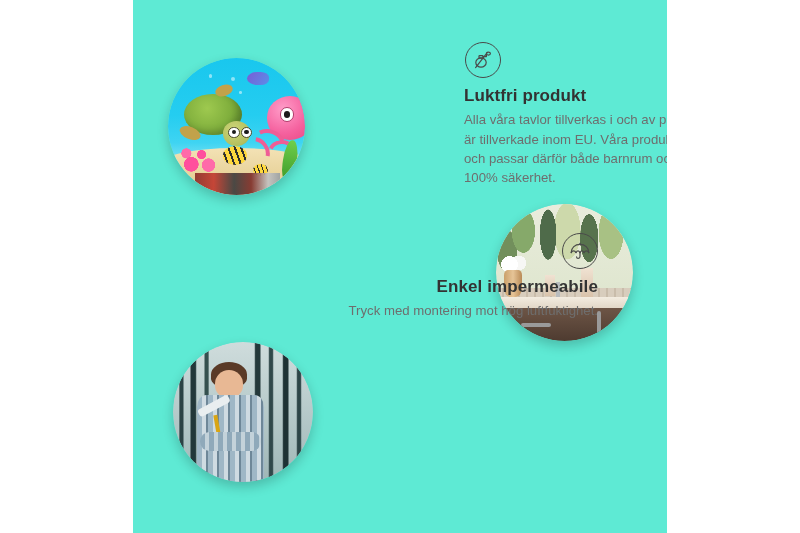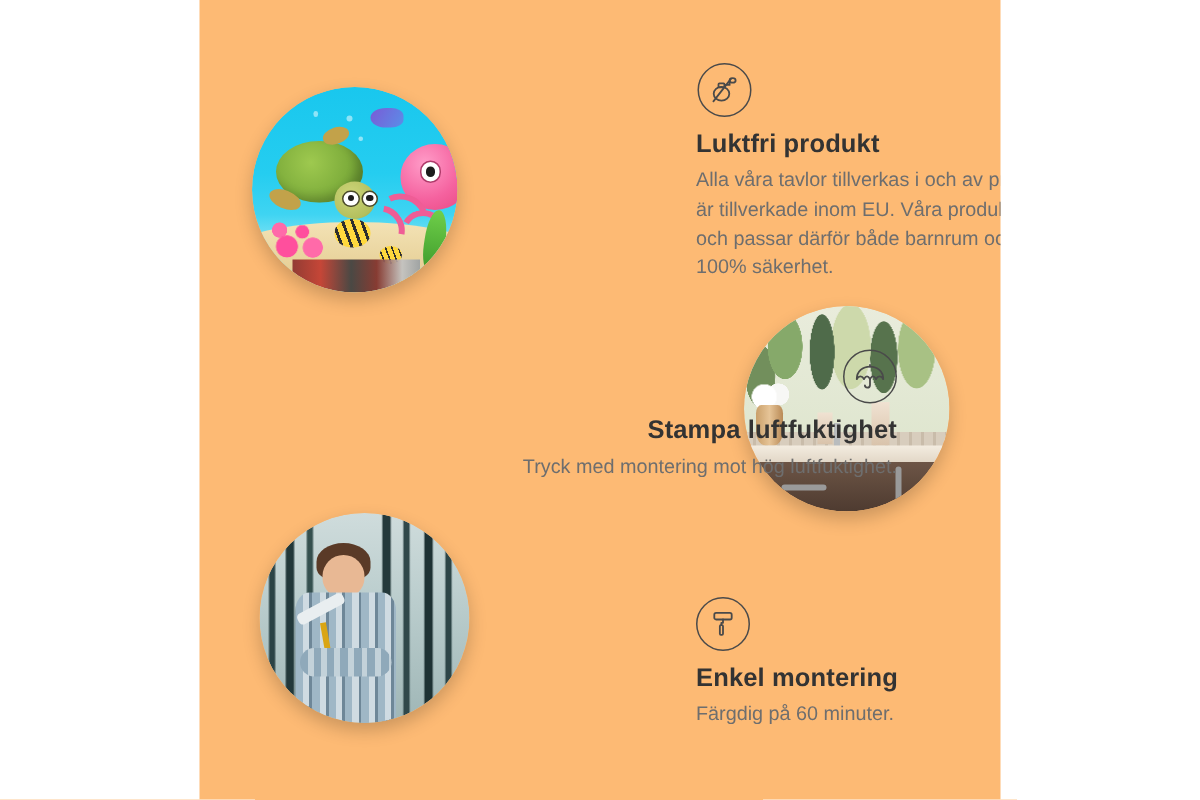--- a/index.html
+++ b/index.html
@@ -21,21 +21,21 @@
     background: #ffffff;
   }
 
   
   .panel {
     position: absolute;
     left: 133px;
     top: 0;
     width: 534px;
     height: 533px;
-    background: #fdba74;
+    background: #5eead4;
     overflow: hidden;
   }
 
   
   .disc {
     position: absolute;
     border-radius: 50%;
     overflow: hidden;
     box-shadow: 0 5px 12px rgba(0,0,0,0.20);
   }
@@ -364,32 +364,19 @@
             <path d="M3.2 13.6 C3.2 8.6 7.1 5.4 12 5.4 C16.9 5.4 20.8 8.6 20.8 13.6"></path>
             <path d="M3.2 13.6 C4.6 11.4 6.6 11.4 8 13.6"></path>
             <path d="M8 13.6 C9.4 11.4 10.6 11.4 12 13.6"></path>
             <path d="M12 13.6 C13.4 11.4 14.6 11.4 16 13.6"></path>
             <path d="M16 13.6 C17.4 11.4 19.4 11.4 20.8 13.6"></path>
             <path d="M12 5.4 V4.2"></path>
             <path d="M12 13.6 V17.6 C12 18.7 11.1 19.4 10.2 19.4 C9.3 19.4 8.6 18.8 8.6 17.9"></path>
           </svg>
         </div>
       </div>
-      <div class="feature-title">Stampa luftfuktighet</div>
+      <div class="feature-title">Enkel impermeabile</div>
       <p class="feature-desc">Tryck med montering mot hög luftfuktighet.</p>
     </div>
 
-    <div class="feature" id="feature-mounting">
-      <div class="icon-row">
-        <div class="icon-circle">
-          <svg width="24" height="24" viewBox="0 0 24 24" fill="none" stroke="#4a4a4a" stroke-width="1.2" stroke-linecap="round" stroke-linejoin="round">
-            <rect x="6.2" y="4.6" width="11.6" height="4.4" rx="1.2"></rect>
-            <path d="M12 9 v2.2 h-1.1 v1.6"></path>
-            <rect x="9.9" y="12.8" width="2.1" height="6.4" rx="0.7"></rect>
-          </svg>
-        </div>
-      </div>
-      <div class="feature-title">Enkel montering</div>
-      <p class="feature-desc">Färgdig på 60 minuter.</p>
-    </div>
 
   </div>
 </div>
 
 </body></html>

